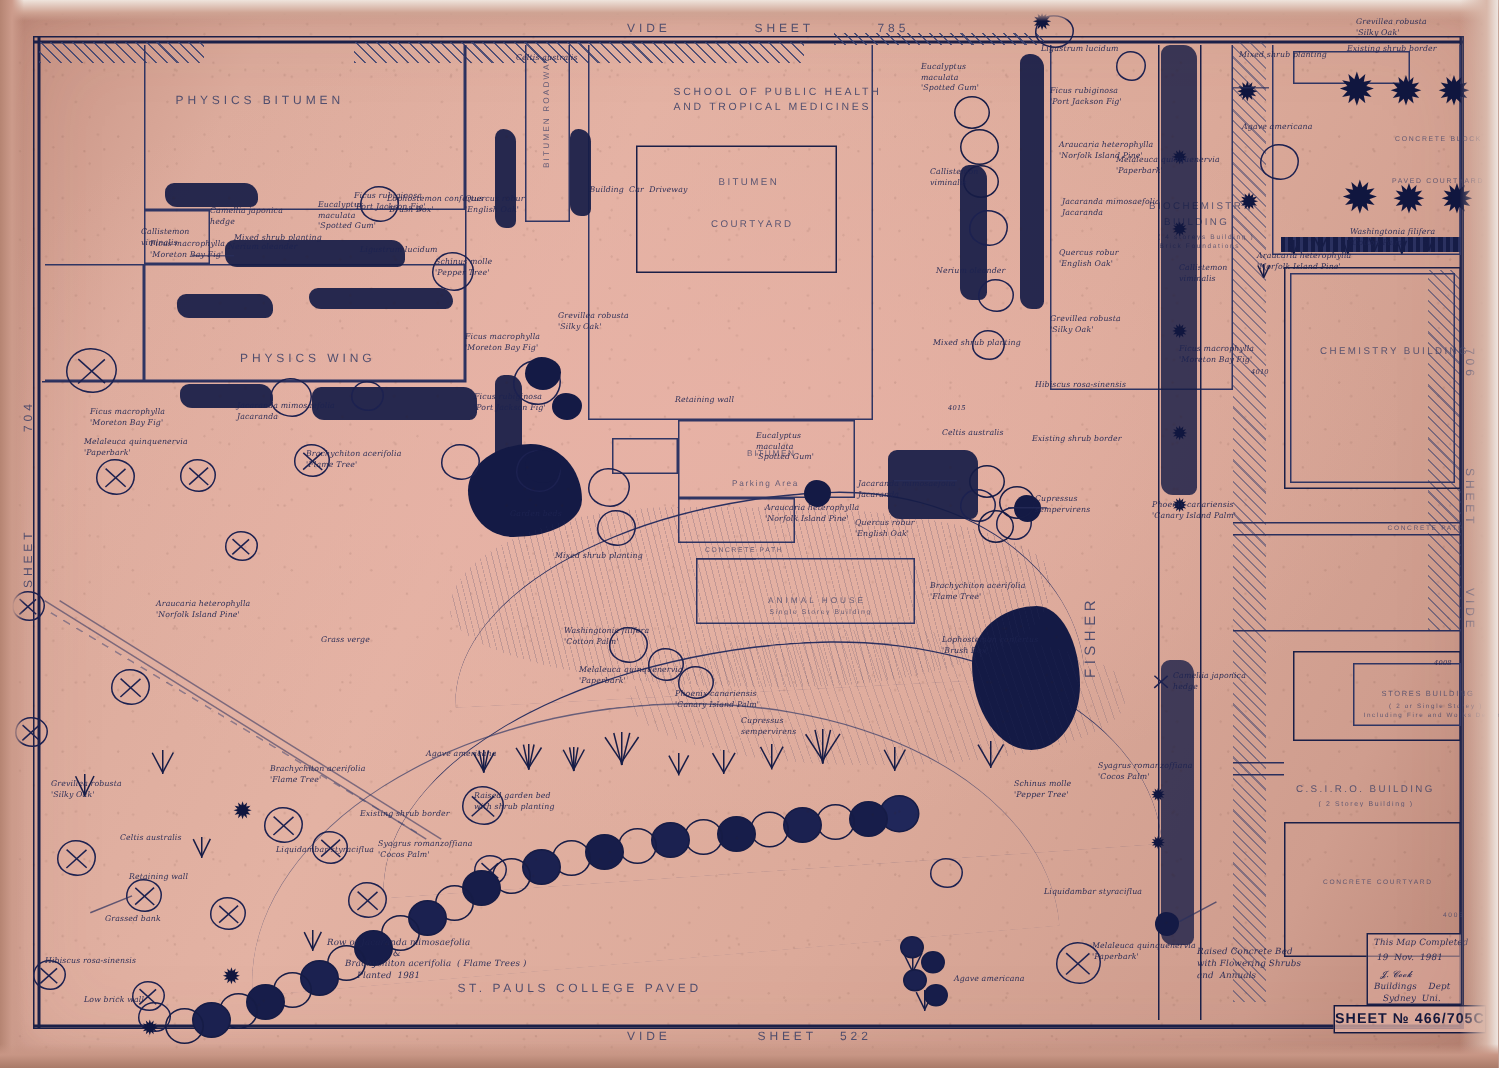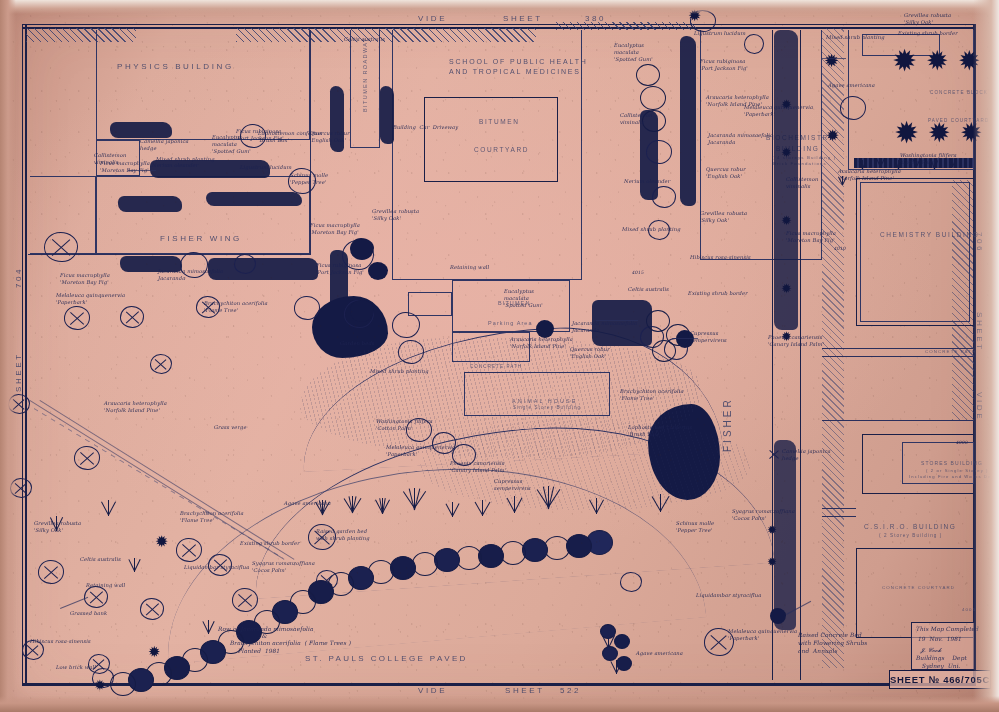--- a/index.html
+++ b/index.html
@@ -97,42 +97,42 @@
   <div class="ln v thick" style="left:973px;top:24px;width:2px;height:662px;"></div>
 
   <div class="hatch" style="left:26px;top:28px;width:110px;height:14px;"></div>
   <div class="hatch" style="left:236px;top:28px;width:300px;height:14px;"></div>
   <div class="hatch" style="left:556px;top:22px;width:140px;height:8px;"></div>
   <div class="hatch" style="left:822px;top:28px;width:22px;height:640px;opacity:.5;"></div>
   <div class="hatch" style="left:952px;top:180px;width:22px;height:240px;opacity:.55;"></div>
 
   <div class="plabel" style="left:418px;top:14px;">VIDE</div>
   <div class="plabel" style="left:503px;top:14px;">SHEET</div>
-  <div class="plabel" style="left:585px;top:14px;">380</div>
+  <div class="plabel" style="left:585px;top:14px;">785</div>
 
   <div class="plabel rot90" style="left:14px;top:288px;">704</div>
   <div class="plabel rot90" style="left:14px;top:392px;">SHEET</div>
 
   <div class="plabel rot90r" style="left:984px;top:232px;">706</div>
   <div class="plabel rot90r" style="left:984px;top:312px;">SHEET</div>
   <div class="plabel rot90r" style="left:984px;top:392px;">VIDE</div>
 
   <div class="plabel" style="left:418px;top:686px;">VIDE</div>
   <div class="plabel" style="left:505px;top:686px;">SHEET</div>
   <div class="plabel" style="left:560px;top:686px;">522</div>
 
   <div class="box" style="left:96px;top:30px;width:214px;height:110px;border-top:none;"></div>
   <div class="box" style="left:96px;top:140px;width:44px;height:36px;"></div>
   <div class="box" style="left:96px;top:176px;width:214px;height:78px;"></div>
   <div class="box" style="left:30px;top:176px;width:66px;height:78px;border-left:none;"></div>
   <div class="ln h" style="left:28px;top:254px;width:282px;"></div>
   <div class="ln v" style="left:310px;top:30px;width:1px;height:225px;"></div>
 
-  <div class="plabel" style="left:117px;top:62px;">PHYSICS BUILDING</div>
-  <div class="plabel" style="left:160px;top:234px;">FISHER WING</div>
+  <div class="plabel" style="left:117px;top:62px;">PHYSICS BITUMEN</div>
+  <div class="plabel" style="left:160px;top:234px;">PHYSICS WING</div>
 
   <div class="box" style="left:392px;top:30px;width:190px;height:250px;border-top:none;"></div>
   <div class="box thick" style="left:424px;top:97px;width:134px;height:85px;"></div>
   <div class="plabel" style="left:449px;top:58px;font-size:7px;letter-spacing:1.8px;">SCHOOL OF PUBLIC HEALTH</div>
   <div class="plabel" style="left:449px;top:68px;font-size:7px;letter-spacing:1.8px;">AND TROPICAL MEDICINES</div>
   <div class="plabel sm" style="left:479px;top:118px;">BITUMEN</div>
   <div class="plabel sm" style="left:474px;top:146px;">COURTYARD</div>
 
   <div class="box" style="left:350px;top:30px;width:30px;height:118px;border-top:none;"></div>
   <div class="plabel xs rot90" style="left:362px;top:112px;letter-spacing:1.4px;">BITUMEN  ROADWAY</div>

